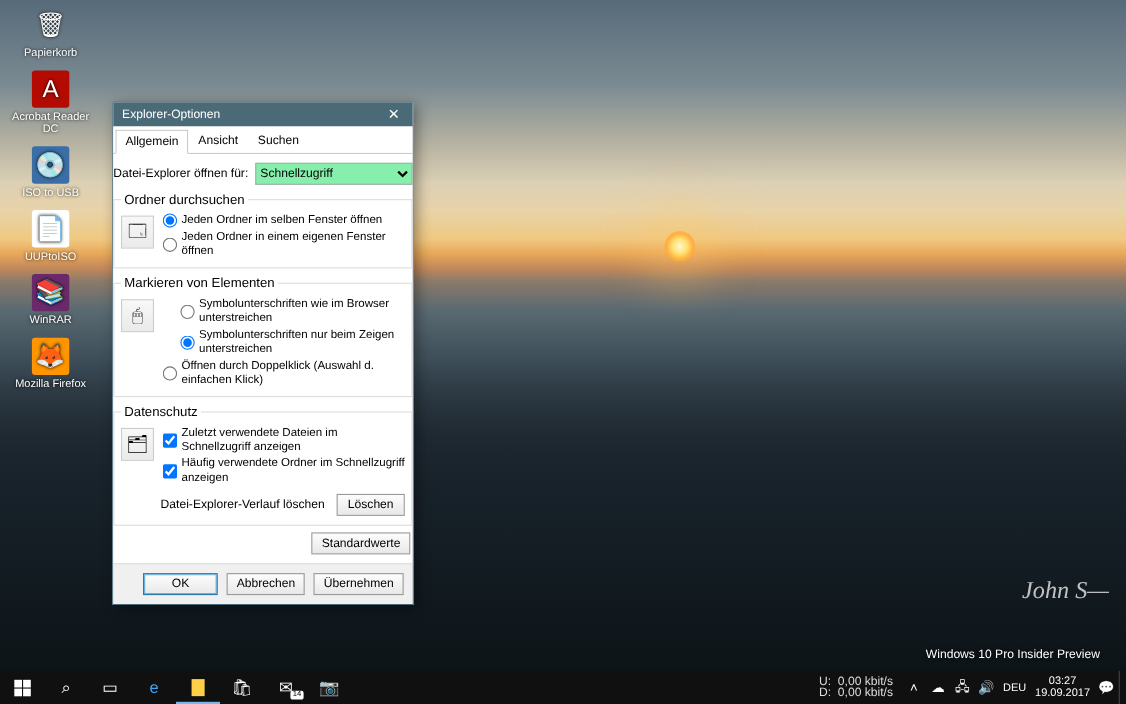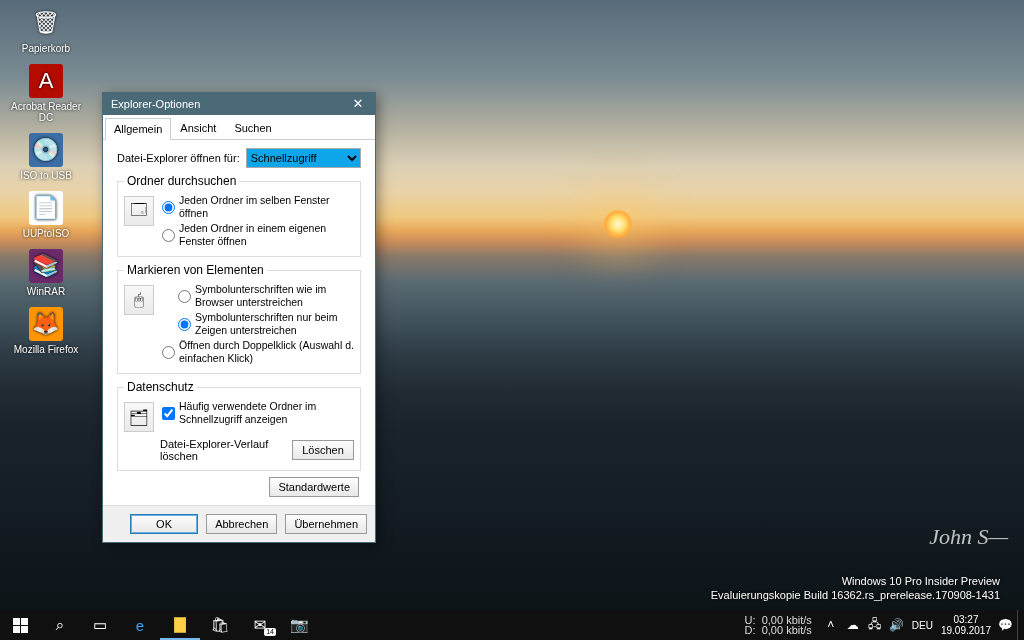--- a/index.html
+++ b/index.html
@@ -10,24 +10,24 @@
 .eval{position:absolute;right:24px;bottom:38px;color:#fff;text-align:right;font-size:11px;line-height:14px;text-shadow:0 0 3px #000}
 .icons{position:absolute;left:8px;top:4px;width:86px}
 .di{width:72px;text-align:center;color:#fff;font-size:10px;margin-bottom:6px;padding:2px;cursor:default;text-shadow:0 0 3px #000}
 .di .ic{width:34px;height:34px;margin:0 auto 3px;border-radius:3px;display:flex;align-items:center;justify-content:center;font-size:22px}
 .dialog{position:absolute;left:102px;top:92px;width:272px;background:#fff;border:1px solid #4a6a78;box-shadow:3px 3px 12px rgba(0,0,0,.4)}
 .titlebar{background:#4a6a78;color:#fff;height:22px;line-height:22px;padding-left:8px;font-size:11px;display:flex;justify-content:space-between}
 .closebtn{width:34px;text-align:center;font-size:13px;cursor:default}
 .tabs{display:flex;border-bottom:1px solid #ccc;background:#fff;padding:2px 2px 0}
 .tab{padding:4px 8px;font-size:11px;border:1px solid transparent;cursor:default}
 .tab.active{border:1px solid #ccc;border-bottom:1px solid #fff;background:#fff;position:relative;top:1px}
-.body{padding:8px 14px 6px;background:#fff}
+.body{padding:8px 0 6px;background:#fff}
 .row{display:flex;align-items:center;margin-bottom:6px}
 .row label{margin-right:6px}
-select{flex:1;font-size:11px;height:20px;border:1px solid #aaa;background:#0ea5e9}
+select{flex:1;font-size:11px;height:20px;border:1px solid #aaa;background:#86efac}
 fieldset{border:1px solid #ddd;margin:6px 0;padding:4px 6px 6px}
 legend{font-size:12px;padding:0 3px}
 .fr{display:flex;align-items:flex-start}
 .ficon{width:28px;height:28px;border:1px solid #ccc;margin:4px 8px 0 0;background:linear-gradient(#f8f8f8,#eaeaea);flex-shrink:0;display:flex;align-items:center;justify-content:center;font-size:16px}
 .opts{flex:1}
 .opt{display:flex;align-items:center;margin:2px 0;font-size:10.5px;line-height:13px}
 .opt input{margin:0 4px 0 0}
 .opt.indent{margin-left:16px}
 .clearrow{display:flex;align-items:center;justify-content:space-between;margin:6px 0 2px 36px}
 .btn{min-width:62px;height:20px;font-size:11px;border:1px solid #999;background:linear-gradient(#fdfdfd,#e8e8e8);padding:0 8px;cursor:default}
@@ -51,21 +51,20 @@
 </style>
 </head>
 <body>
 
 <div class="desktop">
   <div class="sun"></div>
   <div class="rocks"></div>
   <div class="signature">John S—</div>
   <div class="eval">
     <div>Windows 10 Pro Insider Preview</div>
-    <div>Evaluierungskopie Build 16362.rs_prerelease.170908-1431</div>
   </div>
 
   <div class="icons" id="dicons">
       <div class="di">
         <div class="ic" style="background:transparent;color:#fff">🗑</div>
         <div>Papierkorb</div>
       </div>
       <div class="di">
         <div class="ic" style="background:#b30b00;color:#fff">A</div>
         <div>Acrobat Reader DC</div>
@@ -140,20 +139,24 @@
               </label>
           </div>
         </div>
       </fieldset>
 
       <fieldset>
         <legend>Datenschutz</legend>
         <div class="fr">
           <div class="ficon">🗂</div>
           <div class="opts">
+            <label class="opt">
+                <input type="checkbox" checked="" style="">
+                <span>Zuletzt verwendete Dateien im Schnellzugriff anzeigen</span>
+              </label>
             <label class="opt">
                 <input type="checkbox" checked="" style="">
                 <span>Häufig verwendete Ordner im Schnellzugriff anzeigen</span>
               </label>
           </div>
         </div>
         <div class="clearrow">
           <span>Datei-Explorer-Verlauf löschen</span>
           <button class="btn">Löschen</button>
         </div>

